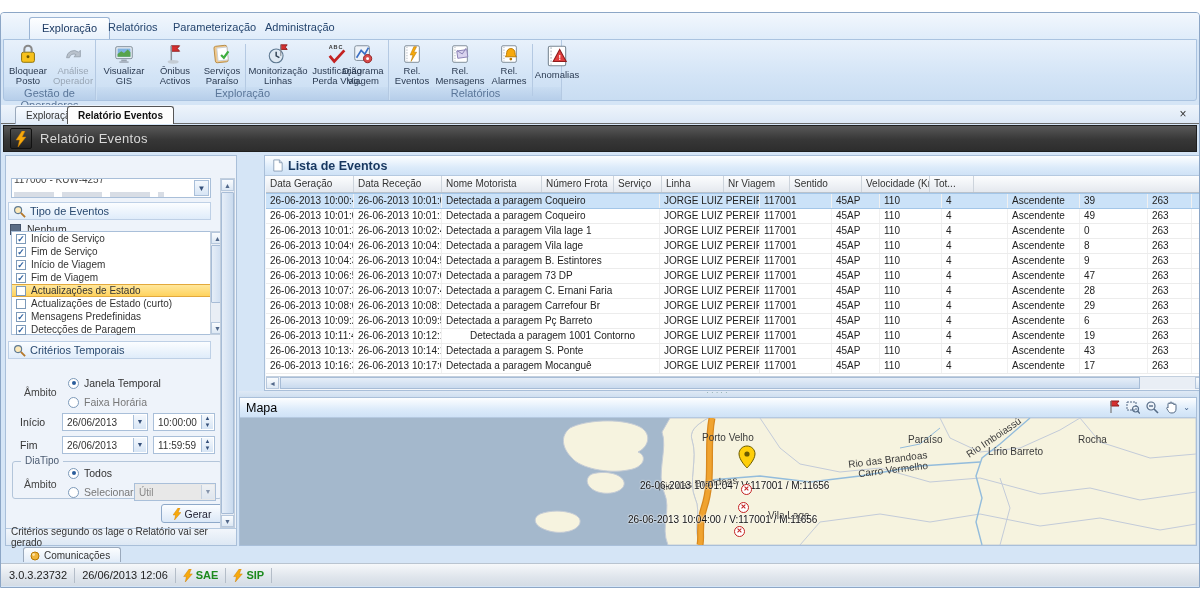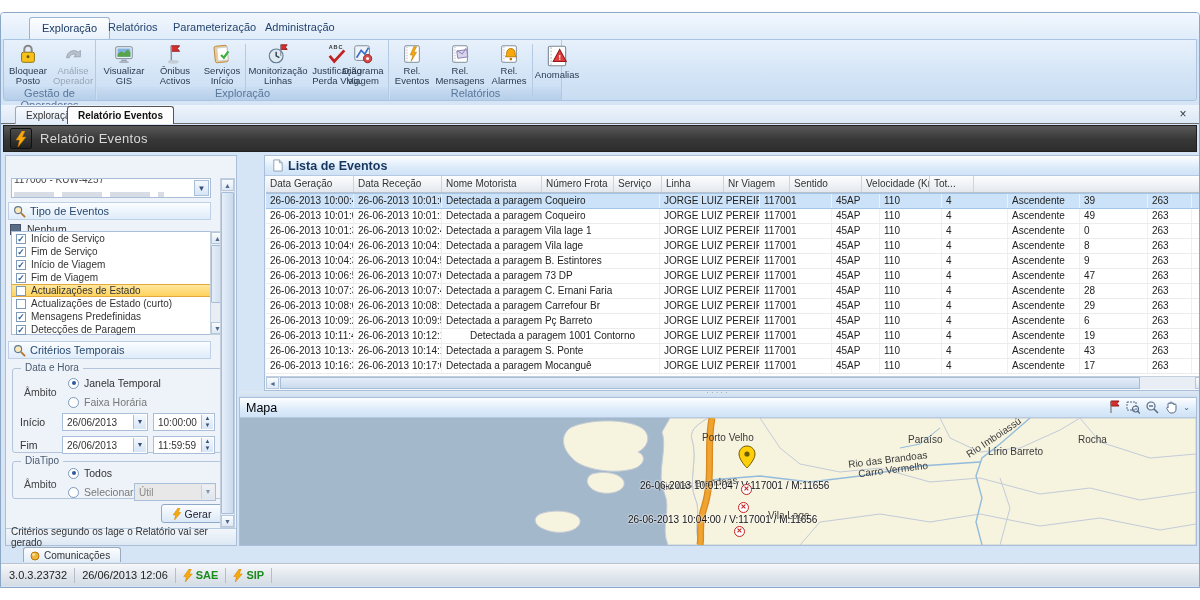--- a/index.html
+++ b/index.html
@@ -145,21 +145,21 @@
             <ellipse cx="10" cy="20.5" rx="6" ry="2" fill="#c4ccd4"></ellipse>
           </svg>
         <span>Ônibus Activos</span>
       </div>
       <div class="rbtn" style="left:102px;width:46px">
         <svg class="ricon" viewBox="0 0 24 24">
             <rect x="4" y="3" width="14" height="18" rx="2" fill="#f2c98c" stroke="#b58a45" transform="rotate(-6 11 12)"></rect>
             <rect x="7" y="5" width="11" height="14" fill="#fff" stroke="#c9cfd6" transform="rotate(-6 12 12)"></rect>
             <path d="M11 13 l3 3 5-7" fill="none" stroke="#3fae3f" stroke-width="2.4"></path>
           </svg>
-        <span>Serviços Início</span>
+        <span>Serviços Paraíso</span>
       </div>
       <div class="rbtn" style="left:150px;width:62px">
         <svg class="ricon" viewBox="0 0 24 24">
             <circle cx="10" cy="14" r="7.5" fill="#dfe9f2" stroke="#5f7avera" stroke-width="1.2" stroke-opacity="1" style="stroke:#5f7a92"></circle>
             <path d="M10 9.5 V14 l3.5 2" fill="none" stroke="#345" stroke-width="1.6"></path>
             <path d="M15 2 h7 l-2 2.5 2 2.5 h-7 z" fill="#d62f2f" stroke="#8f1d1d"></path>
             <rect x="14.4" y="2" width="1.2" height="12" fill="#8a8f96"></rect>
           </svg>
         <span>Monitorização Linhas</span>
       </div>
@@ -299,23 +299,20 @@
     </div>
 
     <div class="sub-hd" style="top:185px">
       <svg class="sec-hd-ic" viewBox="0 0 14 14">
           <circle cx="5.5" cy="5.5" r="3.8" fill="#fde9b8" stroke="#5f7a92" stroke-width="1.2"></circle>
           <path d="M8.5 8.5 L13 13" stroke="#b5782a" stroke-width="2"></path>
         </svg>
       <span style="font-size:11px">Critérios Temporais</span>
     </div>
 
-    <div class="grpbox" style="top:212px;height:85px">
-      <span class="grp-leg">Data e Hora</span>
-    </div>
     <div class="frow" style="left:18px;top:230px;color:#444">Âmbito</div>
     <div class="frow" style="left:62px;top:221px">
       <span class="radio on"></span>
       <span>Janela Temporal</span>
     </div>
     <div class="frow" style="left:62px;top:240px;color:#777">
       <span class="radio"></span>
       <span>Faixa Horária</span>
     </div>
     <div class="frow" style="left:14px;top:260px">Início</div>

